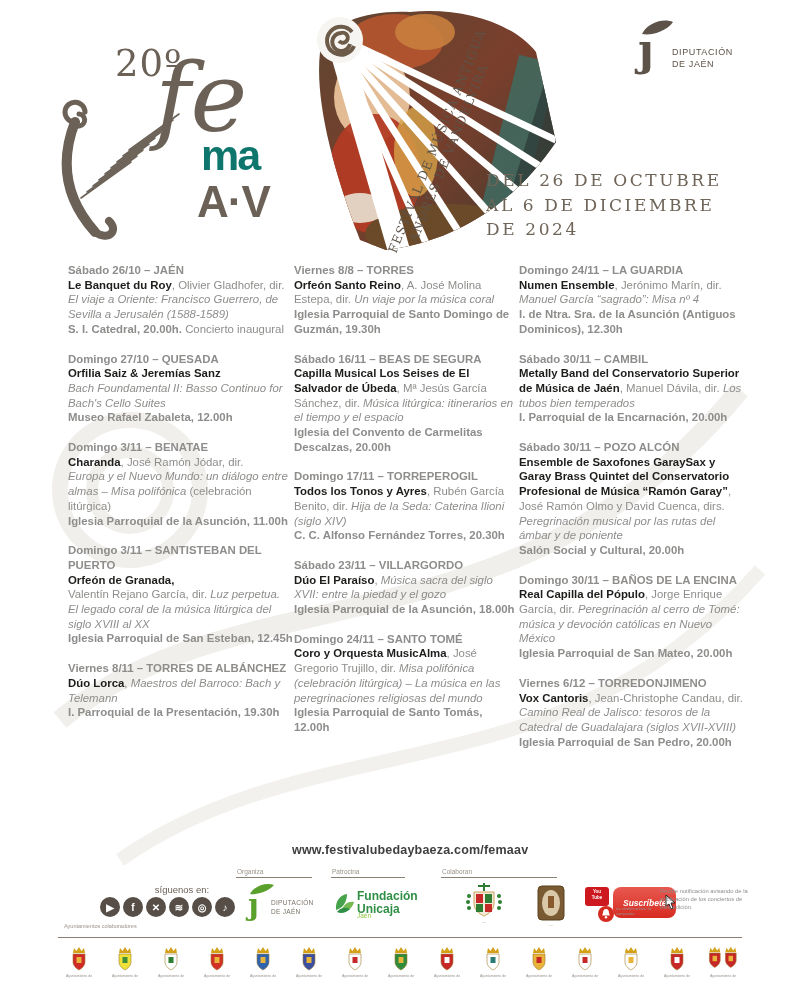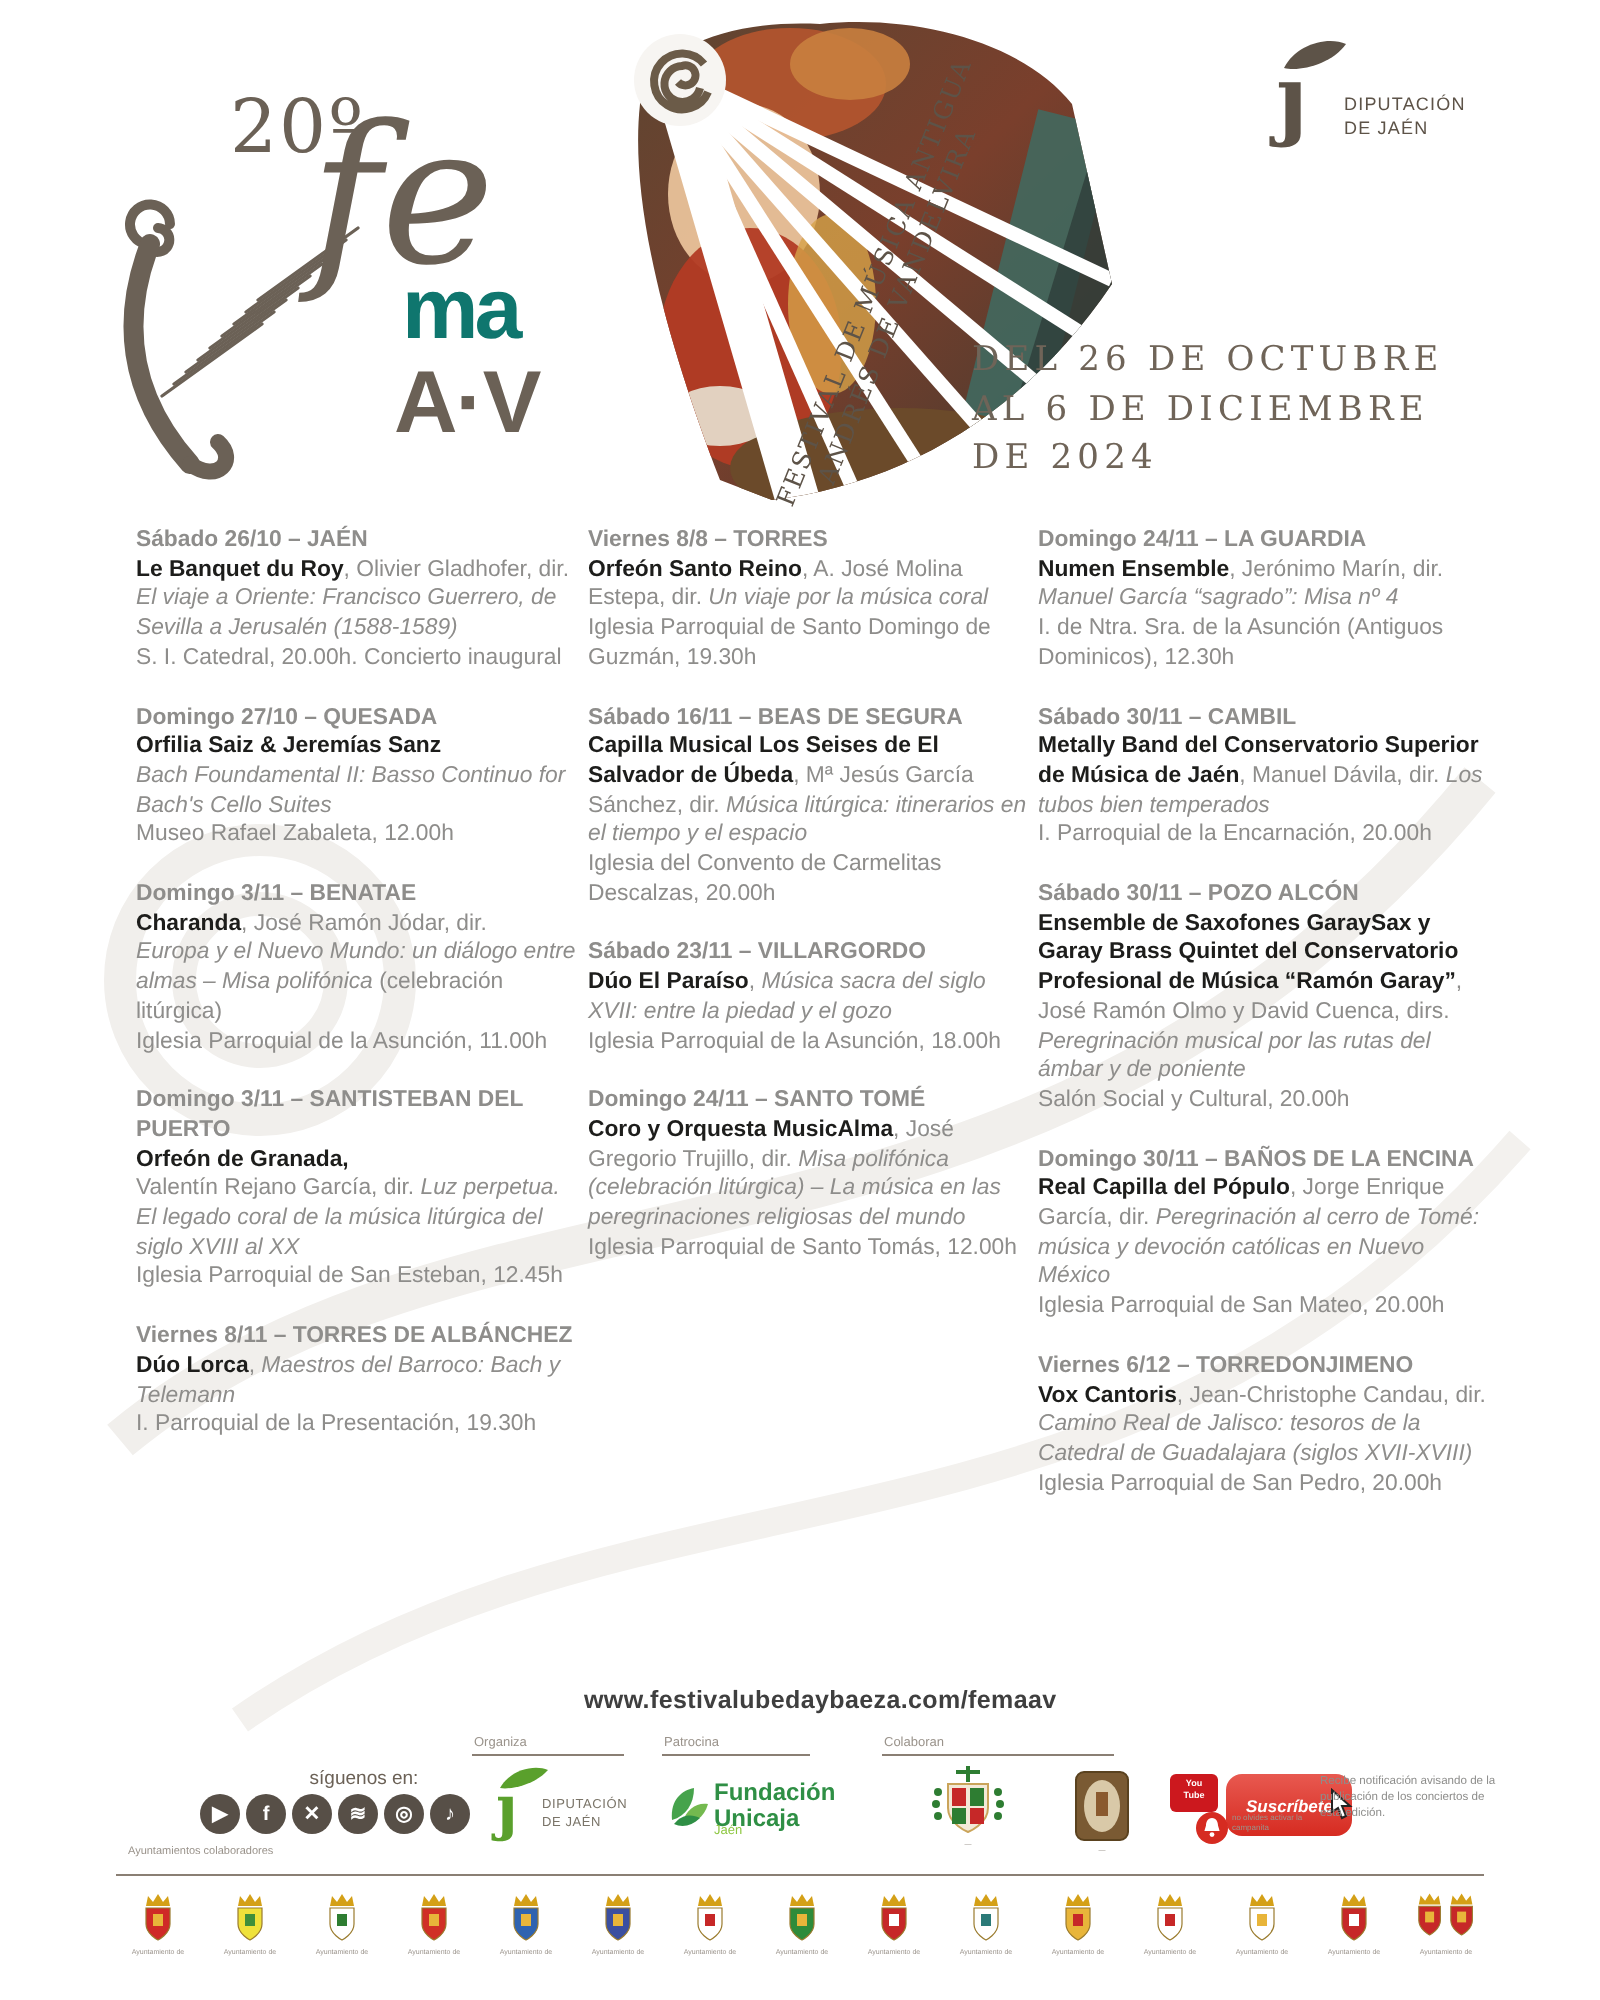--- a/index.html
+++ b/index.html
@@ -27,21 +27,21 @@
          font-size:17px;letter-spacing:2.6px;color:#6f6458;line-height:1.45;}
 
   
   .evcol{position:absolute;top:263px;width:225px;}
   #col-1{left:68px;} #col-2{left:294px;} #col-3{left:519px;}
   .event{margin-bottom:15px;font-size:11.4px;line-height:1.29;}
   .ev-h{color:#8e8d8b;font-weight:700;}
   .sg-b{font-weight:700;color:#1d1d1b;margin-top:48px;}
   .sg-n{color:#8e8d8b;}
   .sg-i{color:#8e8d8b;font-style:italic;}
-  .sg-v{color:#8e8d8b;font-weight:400;}
+  .sg-v{color:#8e8d8b;font-weight:700;}
 
   
   #site-url{left:292px;top:843px;font-size:12.5px;font-weight:700;color:#3f3f3f;letter-spacing:.2px;}
   #follow-label{left:122px;top:884px;width:120px;text-align:center;font-size:9.5px;color:#6b6156;}
   #social-row{left:100px;top:897px;display:flex;gap:3px;}
   .soc{width:20px;height:20px;border-radius:50%;background:#574f47;color:#fff;display:flex;
        align-items:center;justify-content:center;font-size:10px;font-weight:700;cursor:pointer;}
   .seclabel{font-size:6.5px;color:#9a938b;}
   .secline{height:1px;background:#8a7f74;}
   #lbl-organiza{left:237px;top:868px;} #line-organiza{left:236px;top:877px;width:76px;}
@@ -191,20 +191,24 @@
 <div id="col-2" class="evcol">
     <div class="event">
       <div class="ev-h">Viernes 8/8 – TORRES</div>
       <div><span class="sg-b">Orfeón Santo Reino</span><span class="sg-n">, A. José Molina Estepa, dir. </span><span class="sg-i">Un viaje por la música coral</span><br><span class="sg-v">Iglesia Parroquial de Santo Domingo de Guzmán, 19.30h</span></div>
     </div>
     <div class="event">
       <div class="ev-h">Sábado 16/11 – BEAS DE SEGURA</div>
       <div><span class="sg-b">Capilla Musical Los Seises de El Salvador de Úbeda</span><span class="sg-n">, Mª Jesús García Sánchez, dir. </span><span class="sg-i">Música litúrgica: itinerarios en el tiempo y el espacio</span><br><span class="sg-v">Iglesia del Convento de Carmelitas Descalzas, 20.00h</span></div>
     </div>
     <div class="event">
+      <div class="ev-h">Domingo 17/11 – TORREPEROGIL</div>
+      <div><span class="sg-b">Todos los Tonos y Ayres</span><span class="sg-n">, Rubén García Benito, dir. </span><span class="sg-i">Hija de la Seda: Caterina Ilioni (siglo XIV)</span><br><span class="sg-v">C. C. Alfonso Fernández Torres, 20.30h</span></div>
+    </div>
+    <div class="event">
       <div class="ev-h">Sábado 23/11 – VILLARGORDO</div>
       <div><span class="sg-b">Dúo El Paraíso</span><span class="sg-n">, </span><span class="sg-i">Música sacra del siglo XVII: entre la piedad y el gozo</span><br><span class="sg-v">Iglesia Parroquial de la Asunción, 18.00h</span></div>
     </div>
     <div class="event">
       <div class="ev-h">Domingo 24/11 – SANTO TOMÉ</div>
       <div><span class="sg-b">Coro y Orquesta MusicAlma</span><span class="sg-n">, José Gregorio Trujillo, dir. </span><span class="sg-i">Misa polifónica (celebración litúrgica) – La música en las peregrinaciones religiosas del mundo</span><br><span class="sg-v">Iglesia Parroquial de Santo Tomás, 12.00h</span></div>
     </div>
   </div>
 <div id="col-3" class="evcol">
     <div class="event">

